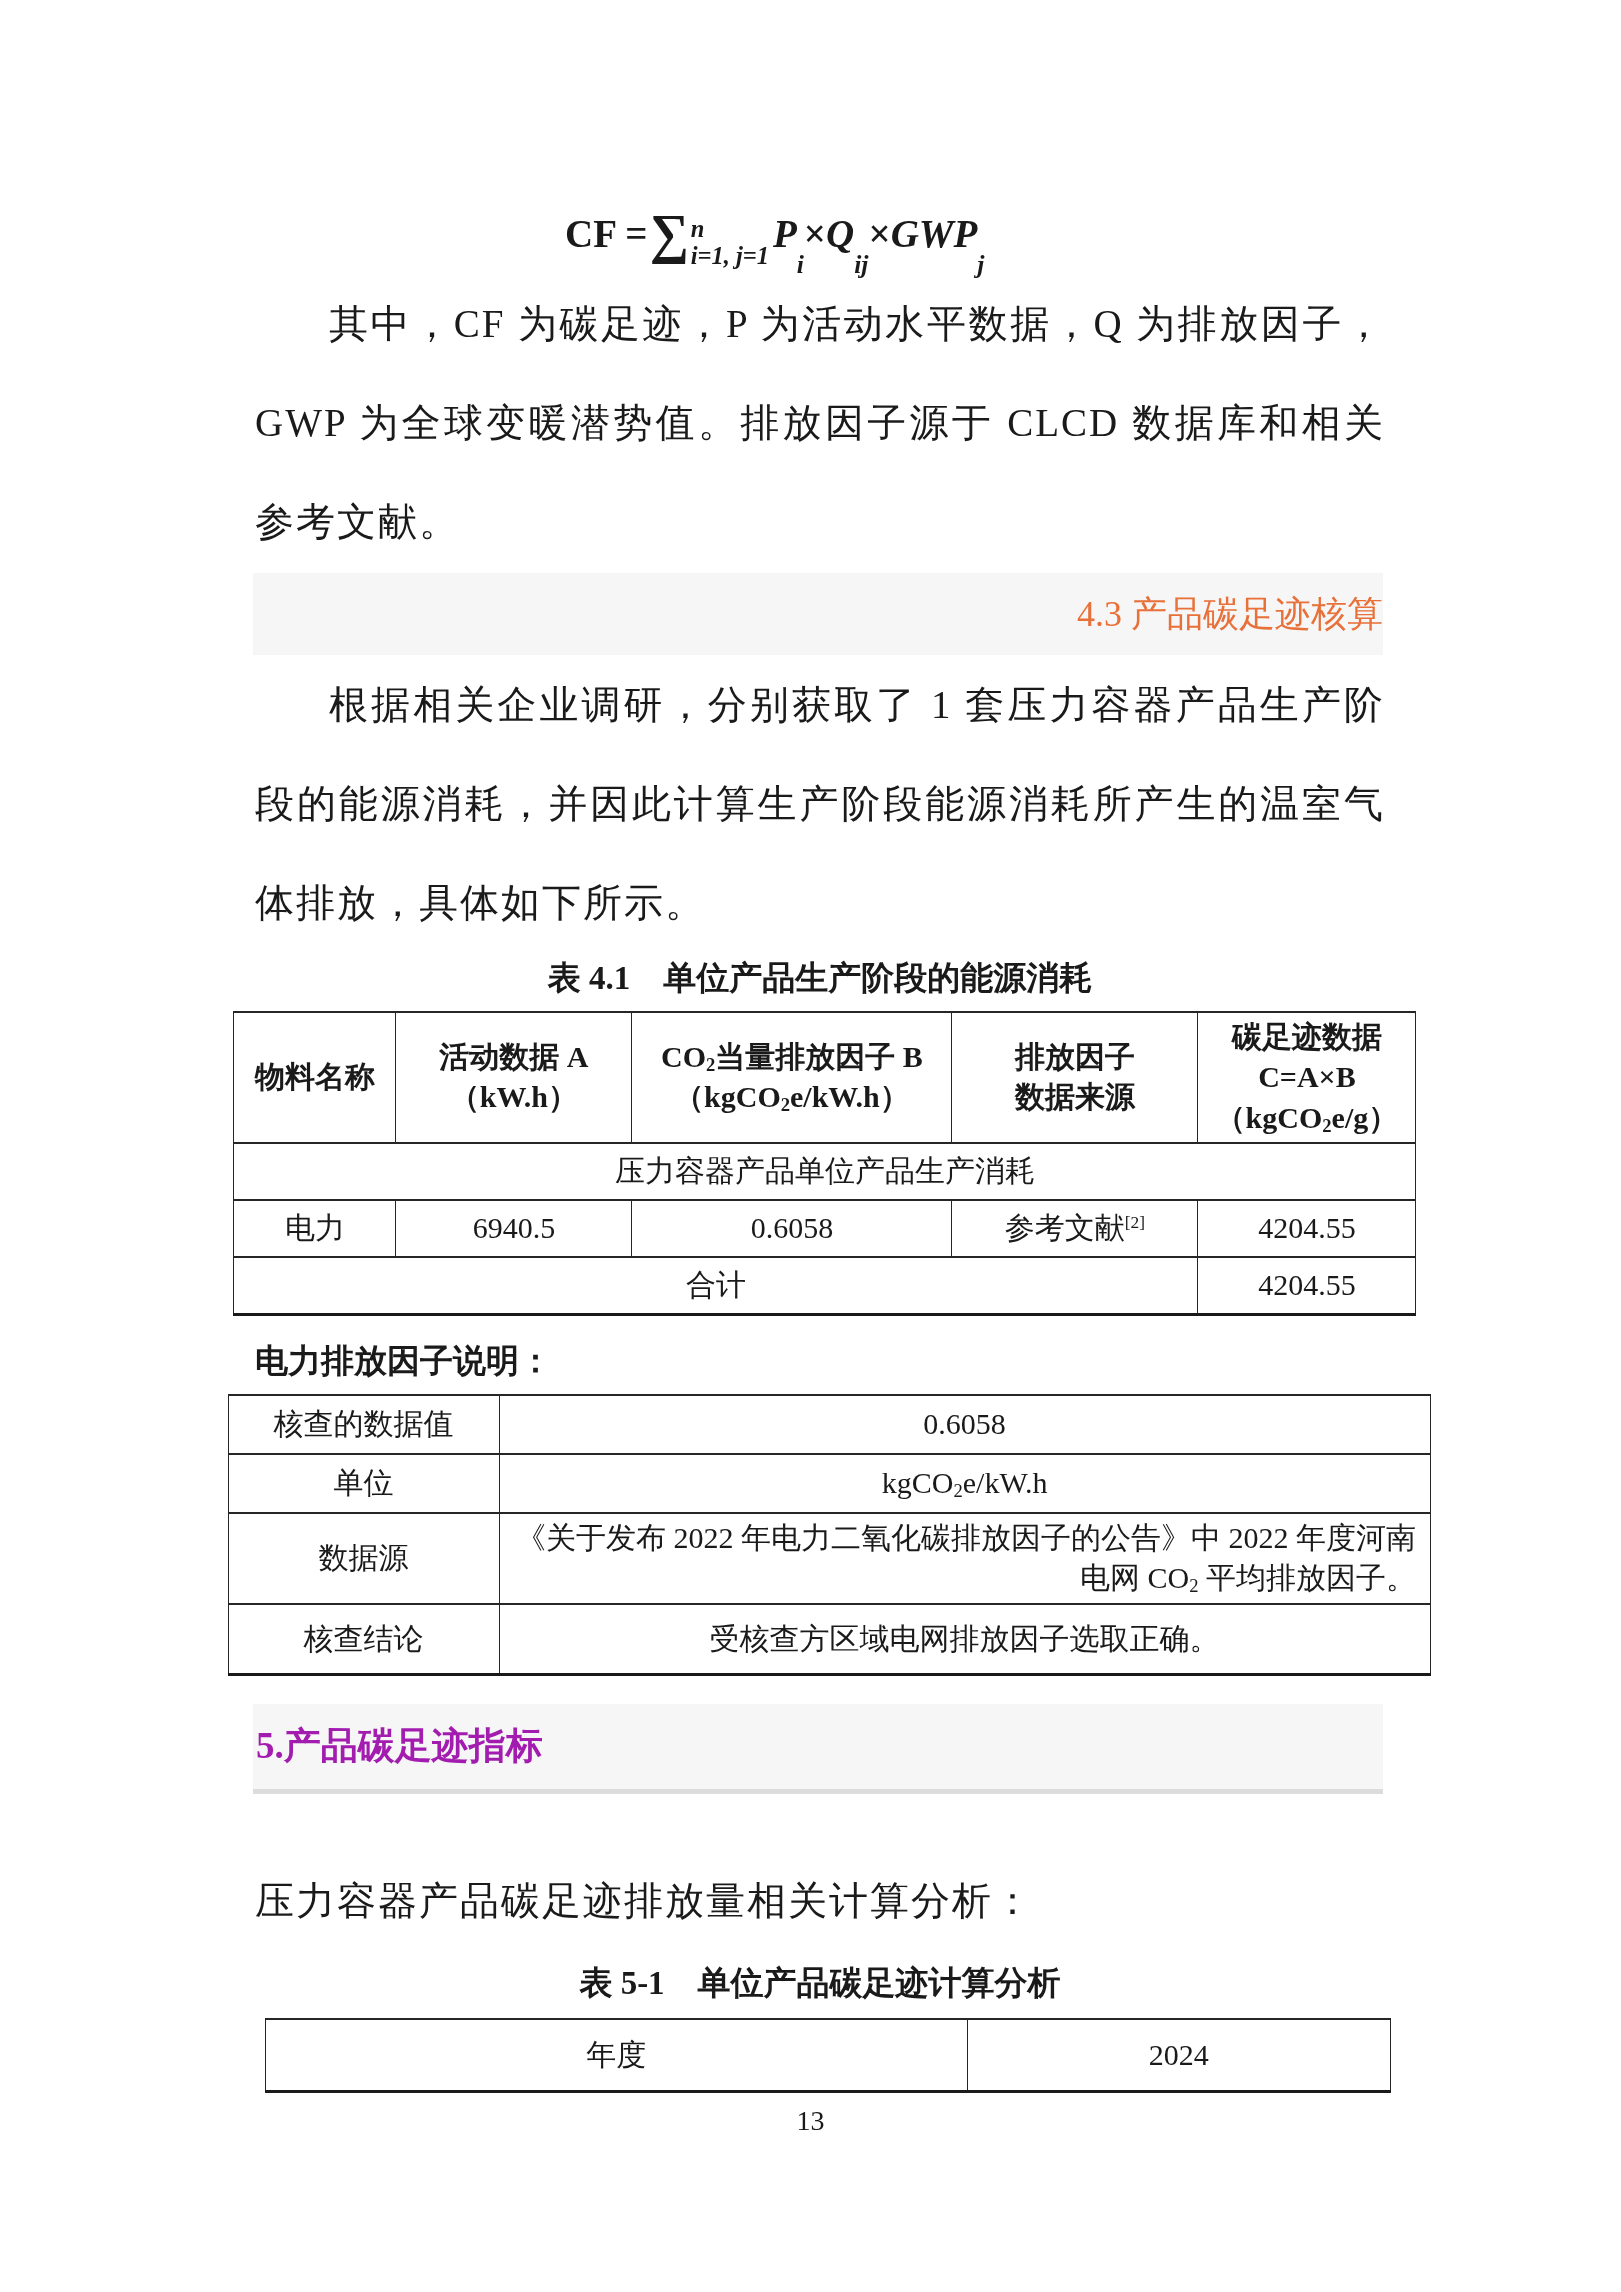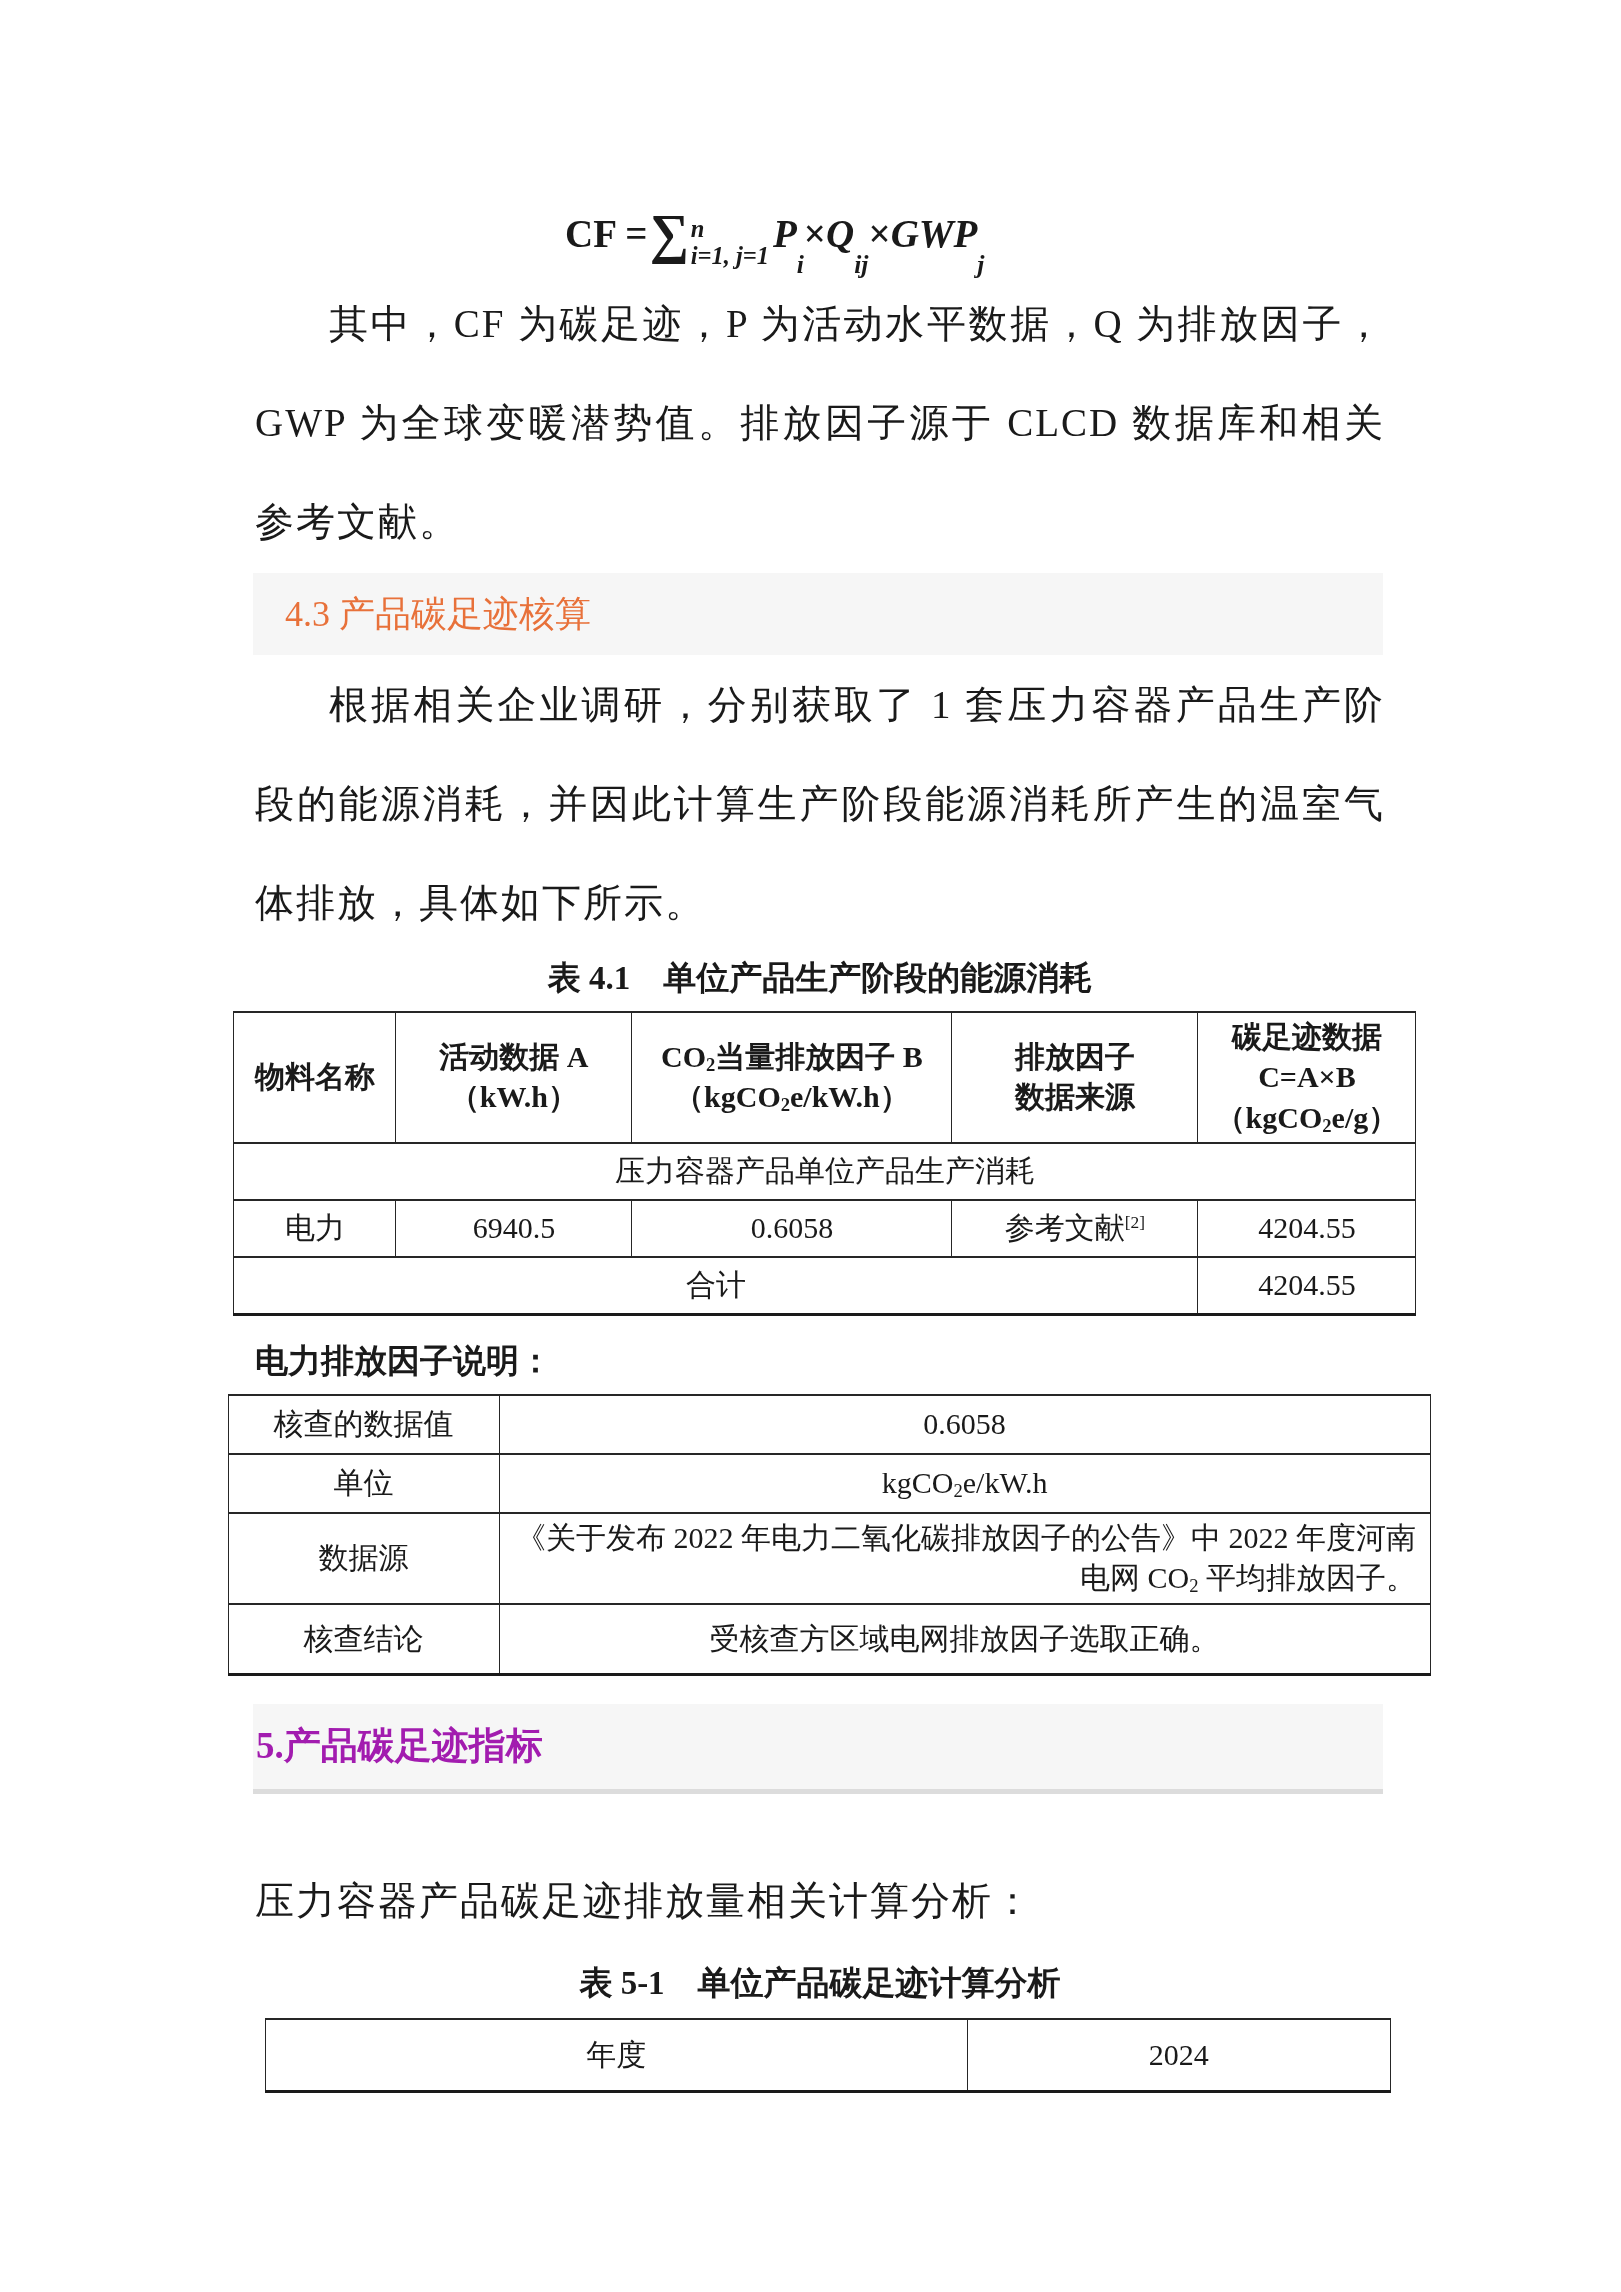--- a/index.html
+++ b/index.html
@@ -38,20 +38,21 @@
   }
   .indent{text-indent:74px;}
 
   
   .band{width:1130px;margin-left:-2px;box-sizing:border-box;}
   .band43{
     height:82px;margin-top:2px;
     display:flex;align-items:center;
     padding-left:32px;
     font-size:36px;
+    justify-content:flex-end;
   }
   .band5{
     height:90px;margin-top:27.4px;
     display:flex;align-items:center;
     padding-left:2.9px;
     font-size:37px;font-weight:bold;
     border-bottom:5.9px solid #dcdcdc;
   }
 
   
@@ -201,14 +202,15 @@
       <tbody>
         <tr class="h73">
           <td><span class="seg-t">年度</span></td>
           <td><span class="seg-t">2024</span></td>
         </tr>
       </tbody>
     </table>
 
   </div>
 
+  <div class="page-number">13</div>
 </div>
 
 
 </body></html>

